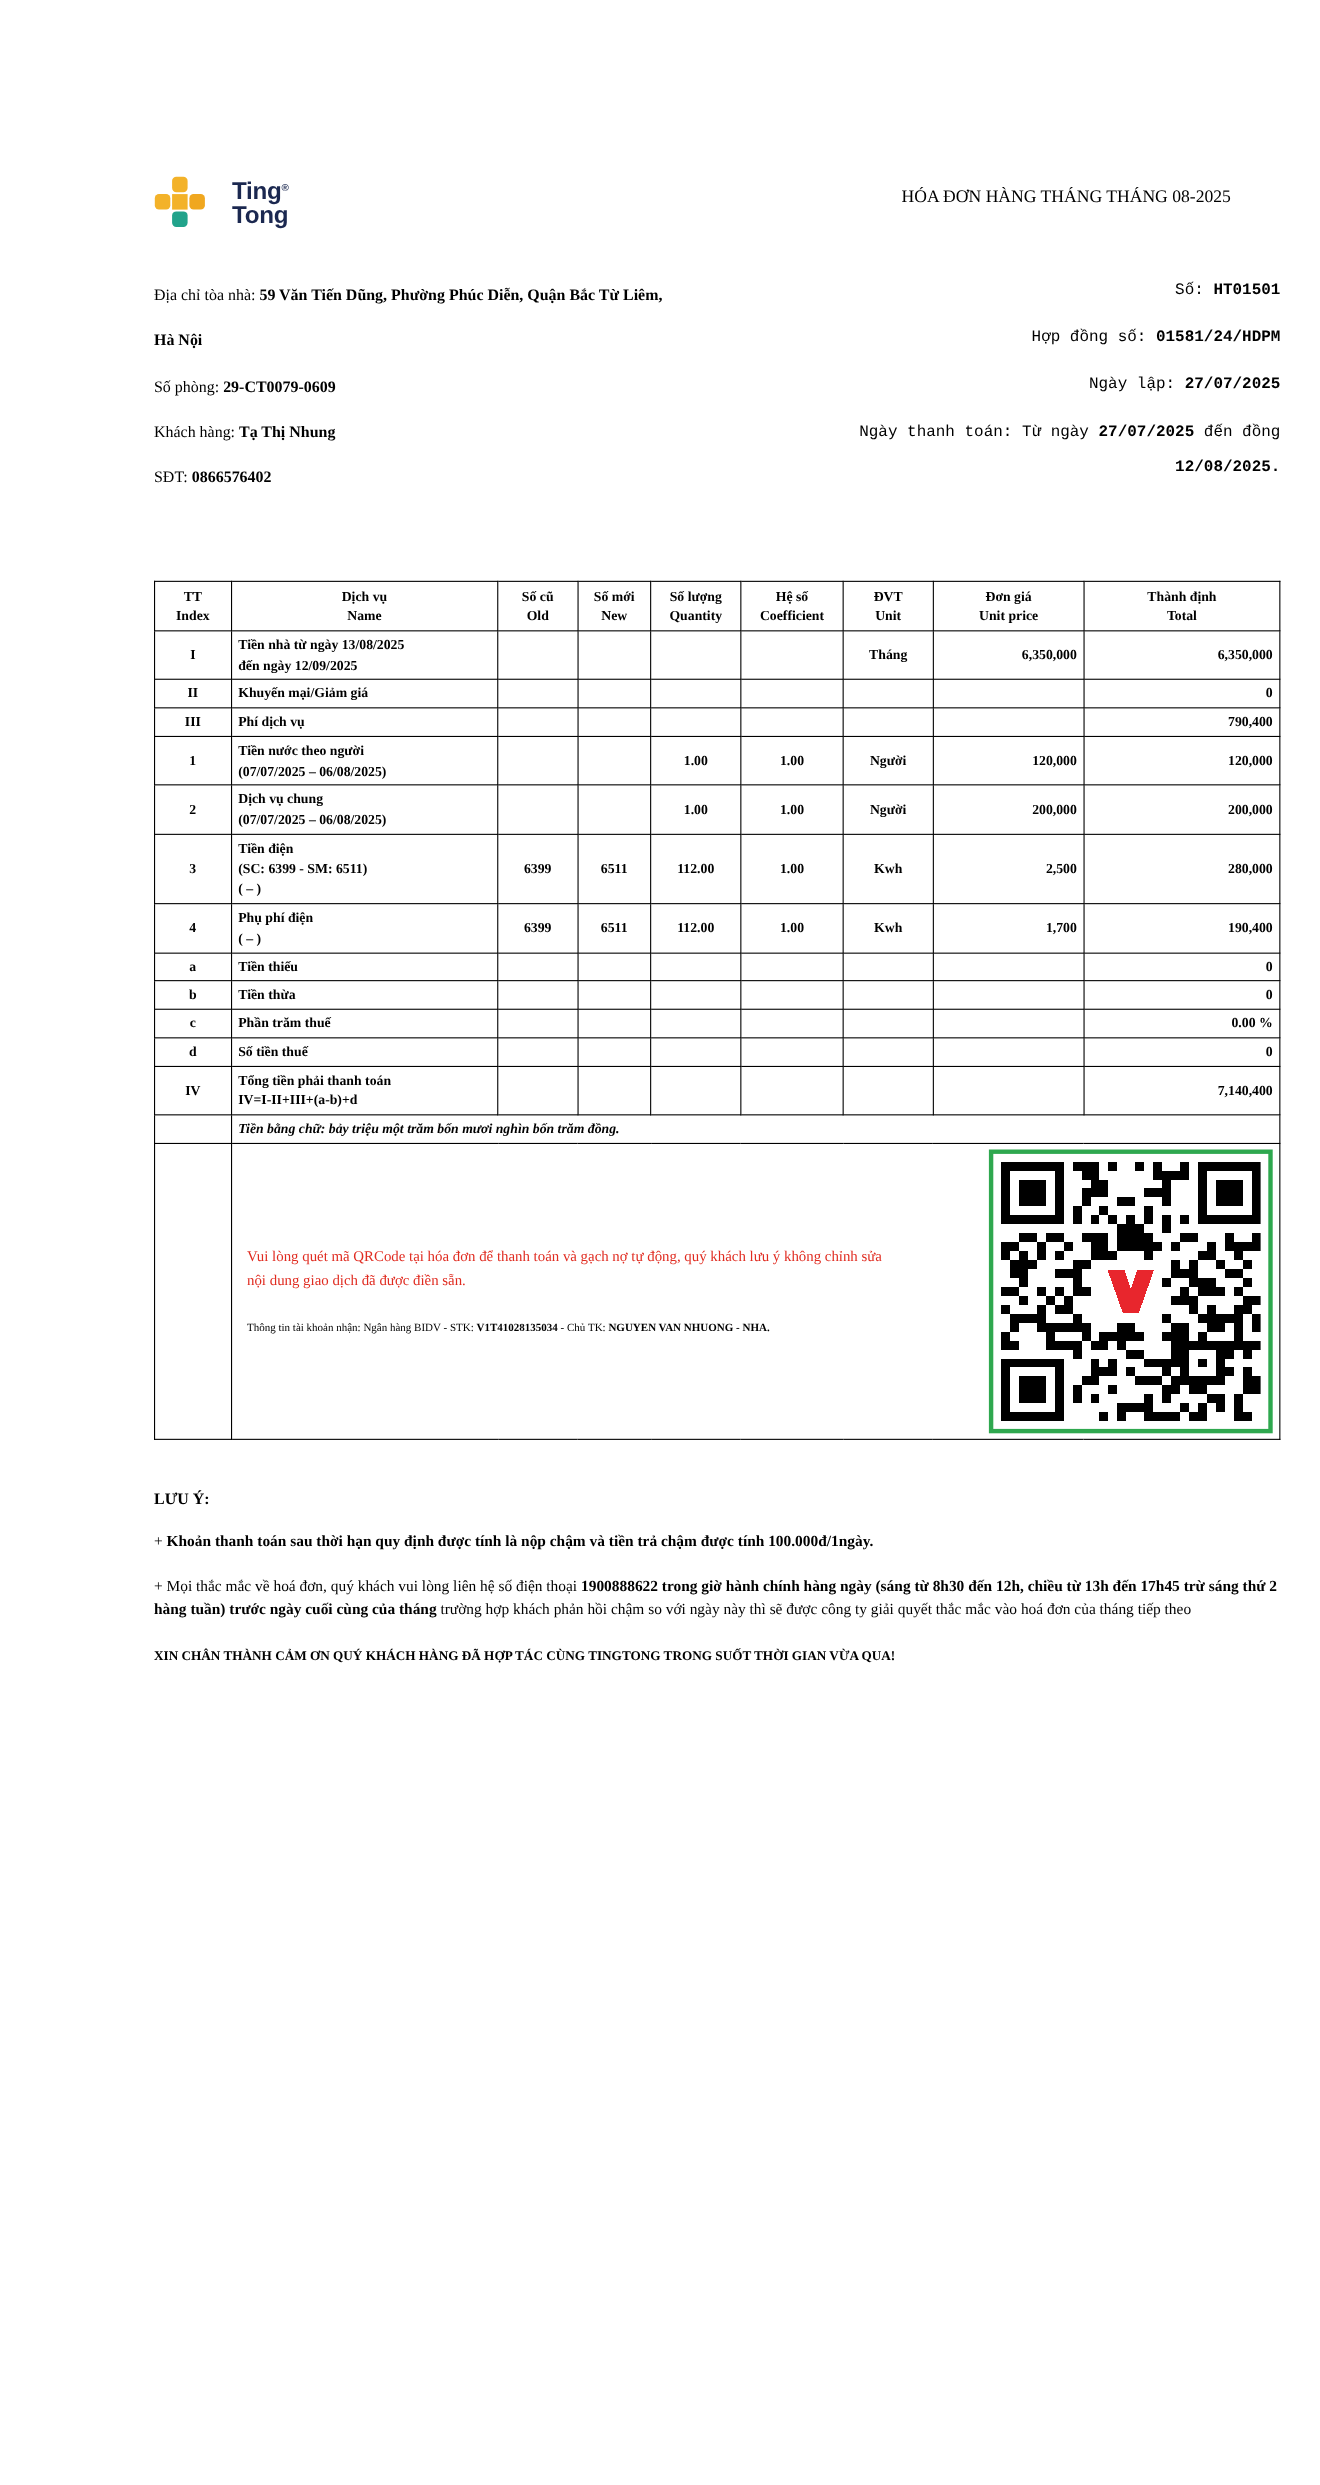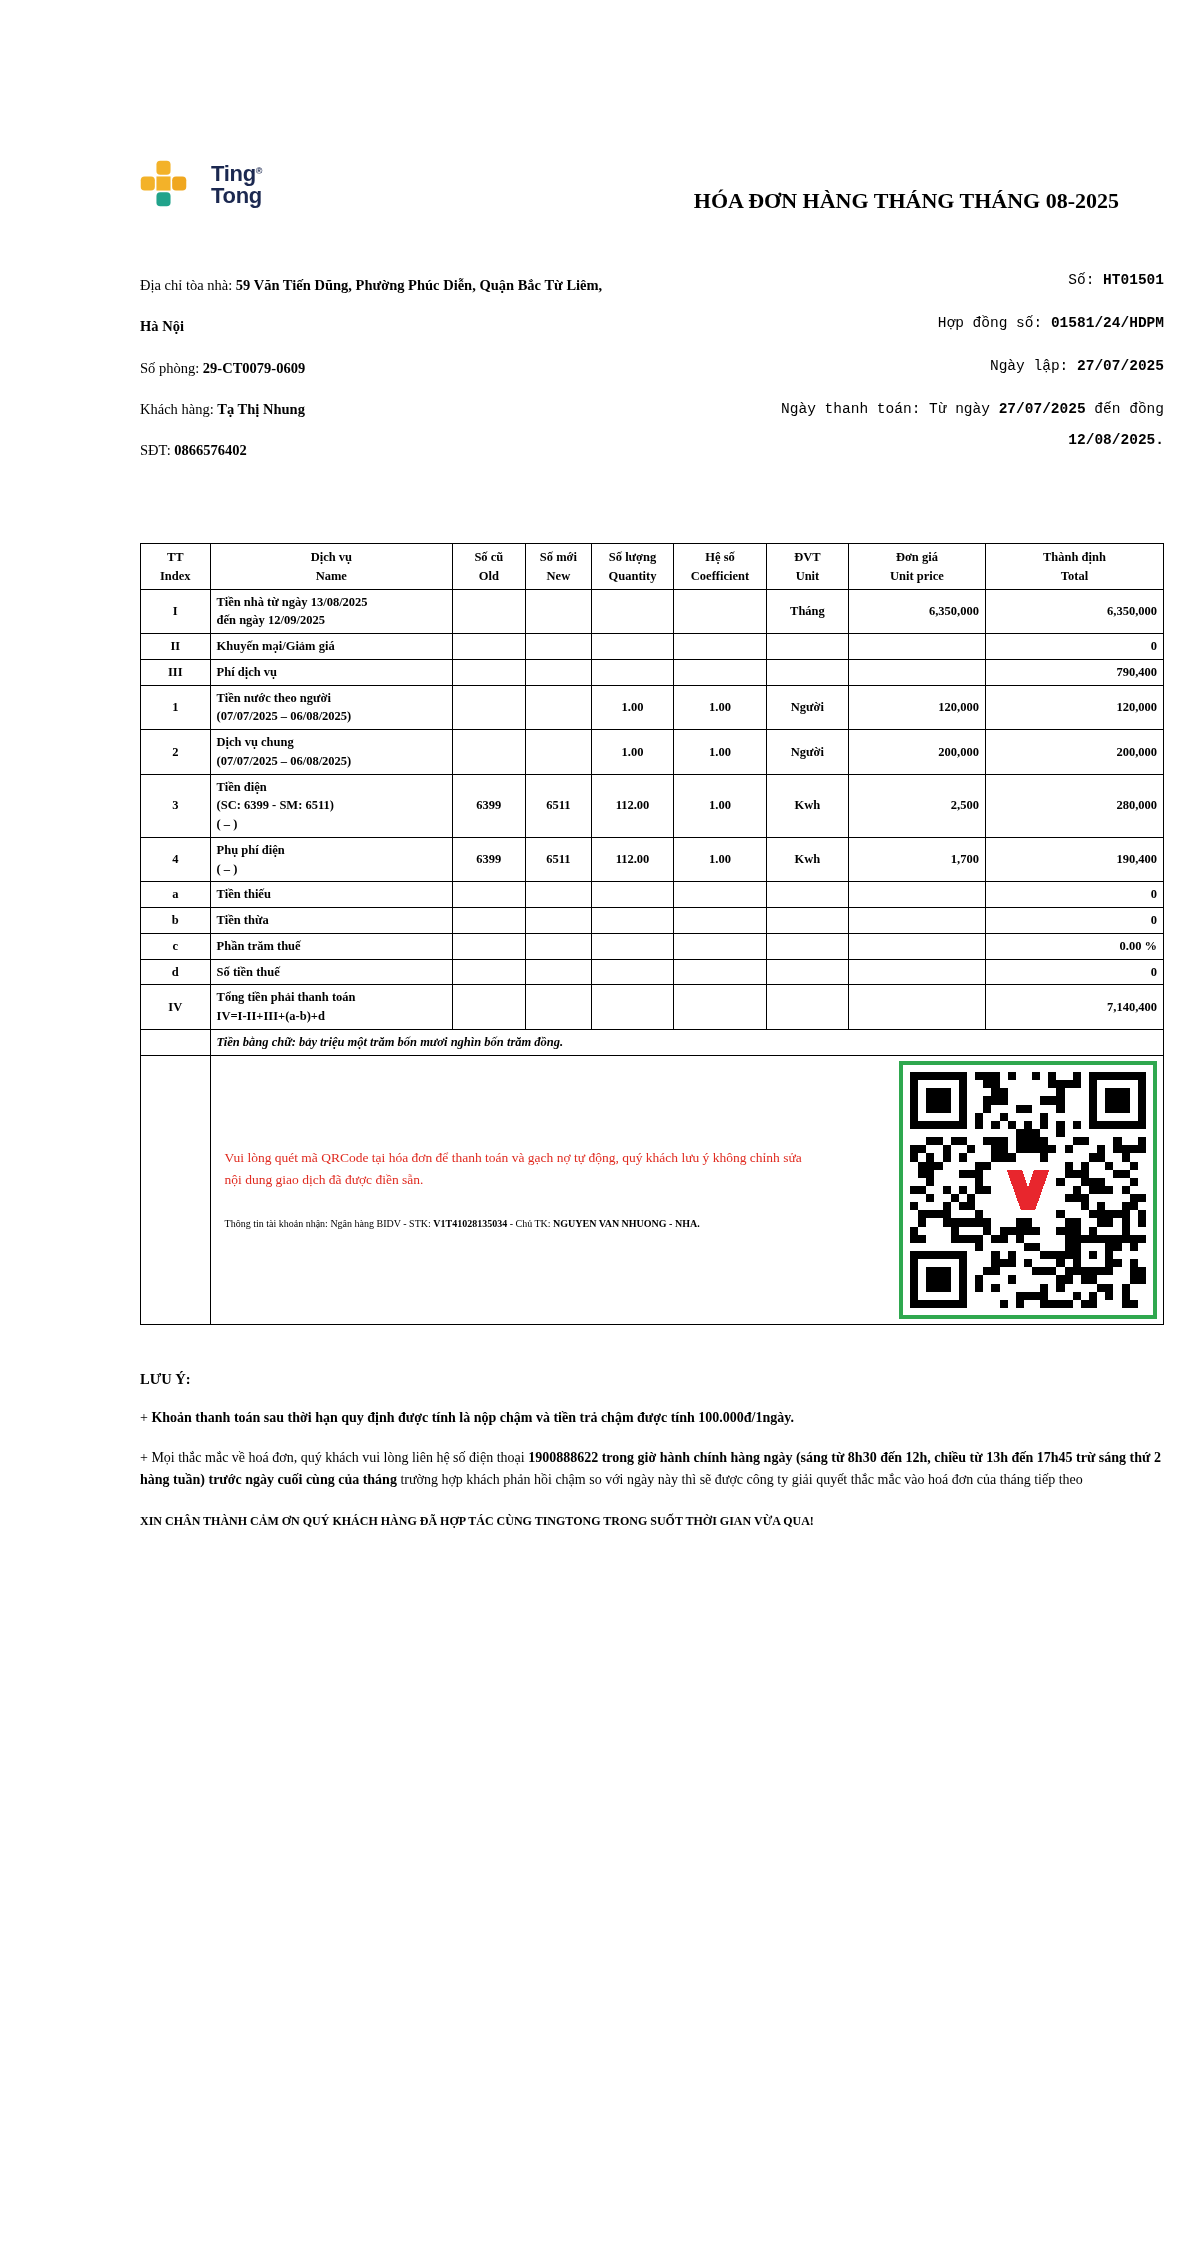--- a/index.html
+++ b/index.html
@@ -13,22 +13,22 @@
   .b{font-weight:bold;}
   .page{padding:160px 36px 0 140px;}
 
   
   .header{display:flex;justify-content:space-between;align-items:flex-start;}
   .logo{display:flex;align-items:flex-end;gap:24px;}
   .logo-icon{width:47px;height:47px;flex:0 0 auto;}
   .logo-text{font-family:"Liberation Sans","DejaVu Sans",sans-serif;font-weight:bold;
              font-size:22px;line-height:1.0;color:var(--logo-navy);letter-spacing:-0.3px;}
   .reg{font-size:9px;vertical-align:7px;letter-spacing:0;}
-  .title{font-size:22px;font-weight:bold;max-width:440px;text-align:right;
-         line-height:1.95;margin-top:20px;margin-right:45px;}
+  .title{font-size:16px;font-weight:normal;max-width:440px;text-align:right;
+         line-height:1.95;margin-top:4px;margin-right:45px;}
 
   
   .info{display:flex;justify-content:space-between;margin-top:42px;}
   .info-left{width:470px;}
   .info-right{width:395px;text-align:right;font-family:Liberation Mono, monospace;}
   .info-row{font-size:14.5px;line-height:2.85;}
   .info-right .info-row{line-height:2.2;margin-bottom:11px;}
 
   
   .invoice-table{width:100%;border-collapse:collapse;table-layout:fixed;margin-top:72px;border-radius:31px;}

